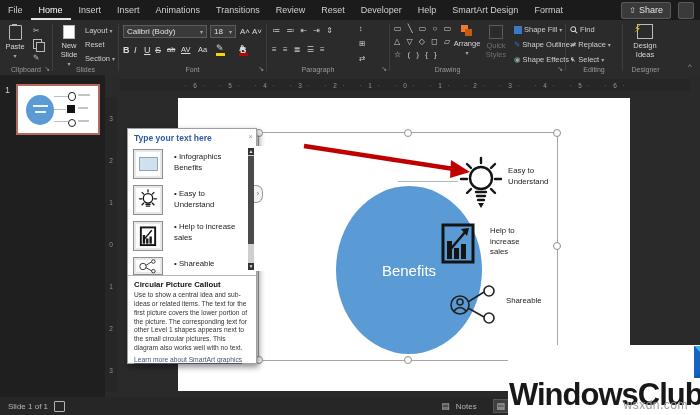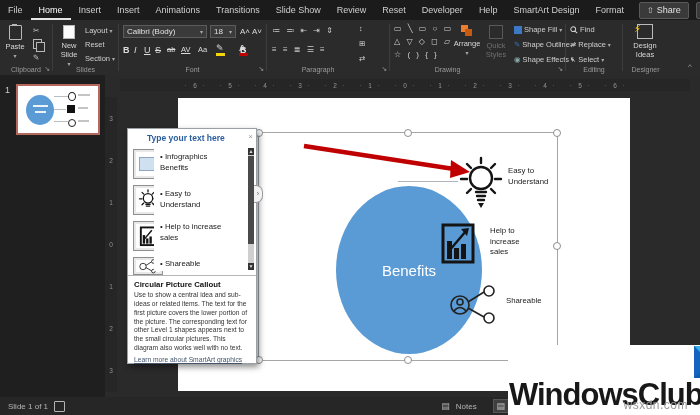--- a/index.html
+++ b/index.html
@@ -45,25 +45,25 @@
   .rulerh .tick{width:35px;text-align:center;font-size:6.5px;color:#8f8f8f;
           background:repeating-linear-gradient(90deg,transparent 0 4px,#4c4c4c 4px 5px,transparent 5px 9px) center/28px 1px no-repeat;}
   .rulerv{position:absolute;left:0px;top:22px;width:12px;height:295px;background:#262626;display:flex;
           flex-direction:column;align-items:center;justify-content:space-between;padding:18px 0;box-sizing:border-box;}
   .rulerv span{font-size:6.5px;color:#8f8f8f;}
   .handle{position:absolute;width:6px;height:6px;border-radius:50%;background:#fff;border:1px solid #8f8f8f;z-index:7;}
   .connector{position:absolute;height:1px;background:#aeb6bd;z-index:6;}
   
   .textpane{position:absolute;left:22px;top:53px;width:130px;height:236px;background:#fff;border:1px solid #9aa0a6;
             box-shadow:2px 3px 6px rgba(0,0,0,.45);z-index:20;box-sizing:border-box;}
-  .tp-title{position:absolute;left:6px;top:4px;font-size:8.5px;font-weight:bold;color:#2a5d9f;margin-left:13px;}
+  .tp-title{position:absolute;left:6px;top:4px;font-size:8.5px;font-weight:bold;color:#2a5d9f;}
   .tp-close{position:absolute;right:3px;top:3px;font-size:8px;color:#9a9a9a;}
   .tp-icon{position:absolute;left:5px;width:28px;height:28px;background:#fff;border:1px solid #8f8f8f;
            box-shadow:inset 0 0 0 2px #e8e8e8;display:flex;align-items:center;justify-content:center;}
-  .tp-list{position:absolute;left:26px;top:17px;width:102px;height:125px;background:#fff;}
+  .tp-list{position:absolute;left:40px;top:17px;width:102px;height:125px;background:#fff;}
   .tp-item{position:absolute;left:6px;font-size:7.8px;color:#1a1a1a;width:72px;line-height:1.45;}
   .tp-item:before{content:"• ";}
   .tp-scroll{position:absolute;right:2px;top:19px;width:6px;height:122px;background:#cfcfcf;}
   .tp-scroll .thumb{position:absolute;left:0;top:8px;width:6px;height:88px;background:#4a4a4a;}
   .tp-scroll .a{position:absolute;left:0;width:6px;height:7px;background:#333;color:#ddd;font-size:5px;line-height:7px;text-align:center;}
   .tp-info{position:absolute;left:0;right:0;bottom:0;top:146px;border-top:1px solid #b6b6b6;background:#fff;padding:4px 6px;box-sizing:border-box;}
   .tp-info h4{margin:0 0 2px 0;font-size:7.8px;color:#111;}
   .tp-info p{margin:0;font-size:6.7px;line-height:1.32;color:#333;}
   .tp-info a{display:block;margin-top:3px;font-size:6.7px;color:#44546a;text-decoration:underline;}
   .pane-toggle{position:absolute;left:149px;top:110px;width:8px;height:16px;background:#f2f2f2;border:1px solid #9a9a9a;
@@ -93,21 +93,20 @@
 
 <div id="app">
 
   <div class="menubar">
     <span class="mtab">File</span>
     <span class="mtab active">Home</span>
     <span class="mtab">Insert</span>
     <span class="mtab">Insert</span>
     <span class="mtab">Animations</span>
     <span class="mtab">Transitions</span>
-    <span class="mtab">Slide Show</span>
     <span class="mtab">Review</span>
     <span class="mtab">Reset</span>
     <span class="mtab">Developer</span>
     <span class="mtab">Help</span>
     <span class="mtab">SmartArt Design</span>
     <span class="mtab">Format</span>
     <div style="flex:1"></div>
     <div class="topbtn">
       <span class="sharearrow">⇧</span>
       <span>Share</span>

